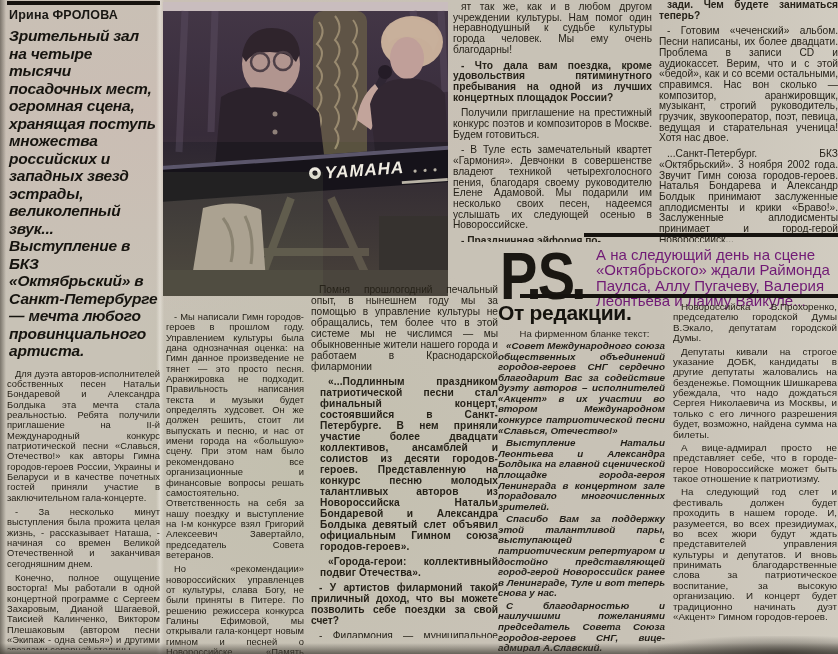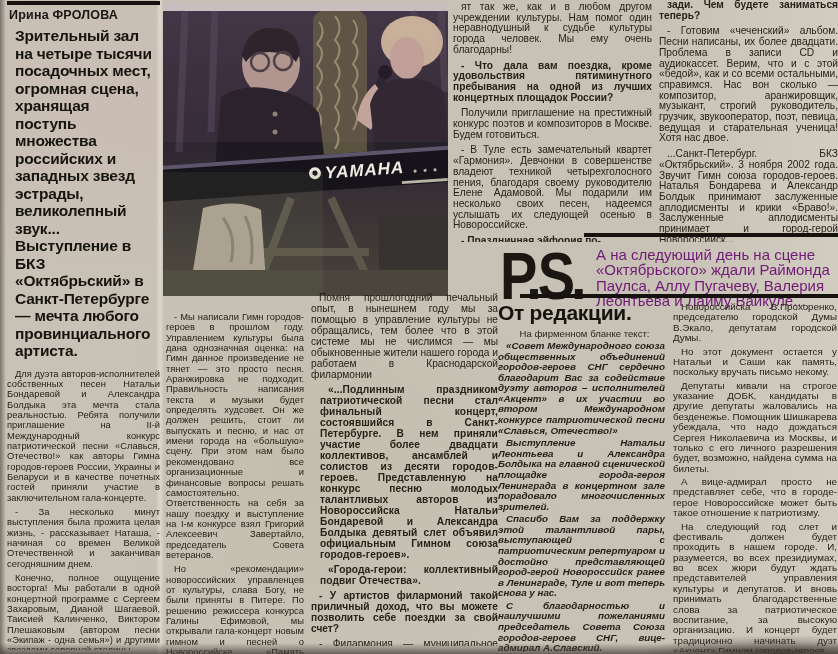--- a/index.html
+++ b/index.html
@@ -24,29 +24,29 @@
     background:linear-gradient(to right, rgba(240,236,228,0), rgba(240,236,228,.55), rgba(240,236,228,0)); }
   .shadow-bottom { left:0; bottom:0; width:838px; height:11px;
     background:linear-gradient(to bottom, rgba(70,65,56,0), rgba(62,58,50,.7)); }
   .shadow-corner { right:0; bottom:0; width:190px; height:18px;
     background:radial-gradient(ellipse at 70% 100%, rgba(48,44,38,.7), rgba(48,44,38,0) 75%); }
 
   
   .abs { position:absolute; overflow:hidden; }
   .col-left   { left:7px;   top:0;     width:153px; height:650px; }
   .col2       { left:166px; top:312px; width:138px; height:352px; }
-  .col3       { left:311px; top:292px; width:187px; height:354px; }
+  .col3       { left:311px; top:284px; width:187px; height:354px; }
   .colA       { left:453px; top:2px;   width:199px; height:240px; }
   .colB       { left:659px; top:0;     width:179px; height:242px; }
   .ed-col1    { left:498px; top:300px; width:167px; height:352px; }
   .ed-col2    { left:673px; top:302px; width:164px; height:350px; }
 
   .top-rule { height:4px; background:#16130f; margin:1px 0 2px; }
   .byline { font-size:12.5px; font-weight:bold; color:#191713; padding:1px 0 2px 2px; letter-spacing:.2px; }
-  .lead { font-size:15.5px; line-height:1.13; font-weight:bold; color:#16140f; margin:3px 8px 9px; letter-spacing:-.2px; }
+  .lead { font-size:15.5px; line-height:1.13; font-weight:bold; color:#16140f; margin:3px 2px 9px; letter-spacing:-.2px;font-style:italic; }
 
   p.body { font-size:9.4px; line-height:1.1; text-align:justify; color:#262219; margin-bottom:4px; text-indent:8px; }
   .col3 p.body { font-size:10.2px; line-height:1.08; }
   .colA p.body, .colB p.body { font-size:10.2px; line-height:1.05; margin-bottom:5px; }
   .bold { font-weight:bold; color:#1c1913; }
   .quote-block { padding-left:9px; }
   .quote-block p.body { font-weight:bold; letter-spacing:.1px; }
 
   
   .ps-rule-top { position:absolute; left:584px; top:233px; width:254px; height:4px; background:#16130f; }
@@ -208,21 +208,20 @@
     <p class="ed-intro">На фирменном бланке текст:</p>
     <p class="letter">«Совет Международного союза общественных объединений городов-героев СНГ сердечно благодарит Вас за содействие дуэту авторов – исполнителей «Акцент» в их участии во втором Международном конкурсе патриотической песни «Славься, Отечество!»</p>
     <p class="letter">Выступление Натальи Леонтьева и Александра Болдыка на главной сценической площадке города-героя Ленинграда в концертном зале порадовало многочисленных зрителей.</p>
     <p class="letter">Спасибо Вам за поддержку этой талантливой пары, выступающей с патриотическим репертуаром и достойно представляющей город-герой Новороссийск ранее в Ленинграде, Туле и вот теперь снова у нас.</p>
     <p class="letter">С благодарностью и наилучшими пожеланиями председатель Совета Союза городов-героев СНГ, вице-адмирал А.Славский.</p>
 
   </section>
 
   <section class="abs ed-col2">
     <p class="body">Новороссийска В.Прохоренко, председателю городской Думы В.Экало, депутатам городской Думы.</p>
-    <p class="body">Но этот документ остается у Натальи и Саши как память, поскольку вручать письмо некому.</p>
     <p class="body">Депутаты кивали на строгое указание ДОБК, кандидаты в другие депутаты жаловались на безденежье. Помощник Шишкарева убеждала, что надо дождаться Сергея Николаевича из Москвы, и только с его личного разрешения будет, возможно, найдена сумма на билеты.</p>
     <p class="body">А вице-адмирал просто не представляет себе, что в городе-герое Новороссийске может быть такое отношение к патриотизму.</p>
     <p class="body">На следующий год слет и фестиваль должен будет проходить в нашем городе. И, разумеется, во всех президиумах, во всех жюри будут ждать представителей управления культуры и депутатов. И вновь принимать благодарственные слова за патриотическое воспитание, за высокую организацию. И концерт будет традиционно начинать дуэт «Акцент» Гимном городов-героев.</p>
 
   </section>
 
   <div class="tint shadow-bottom"></div>
   <div class="tint shadow-corner"></div>
 </div>
 

